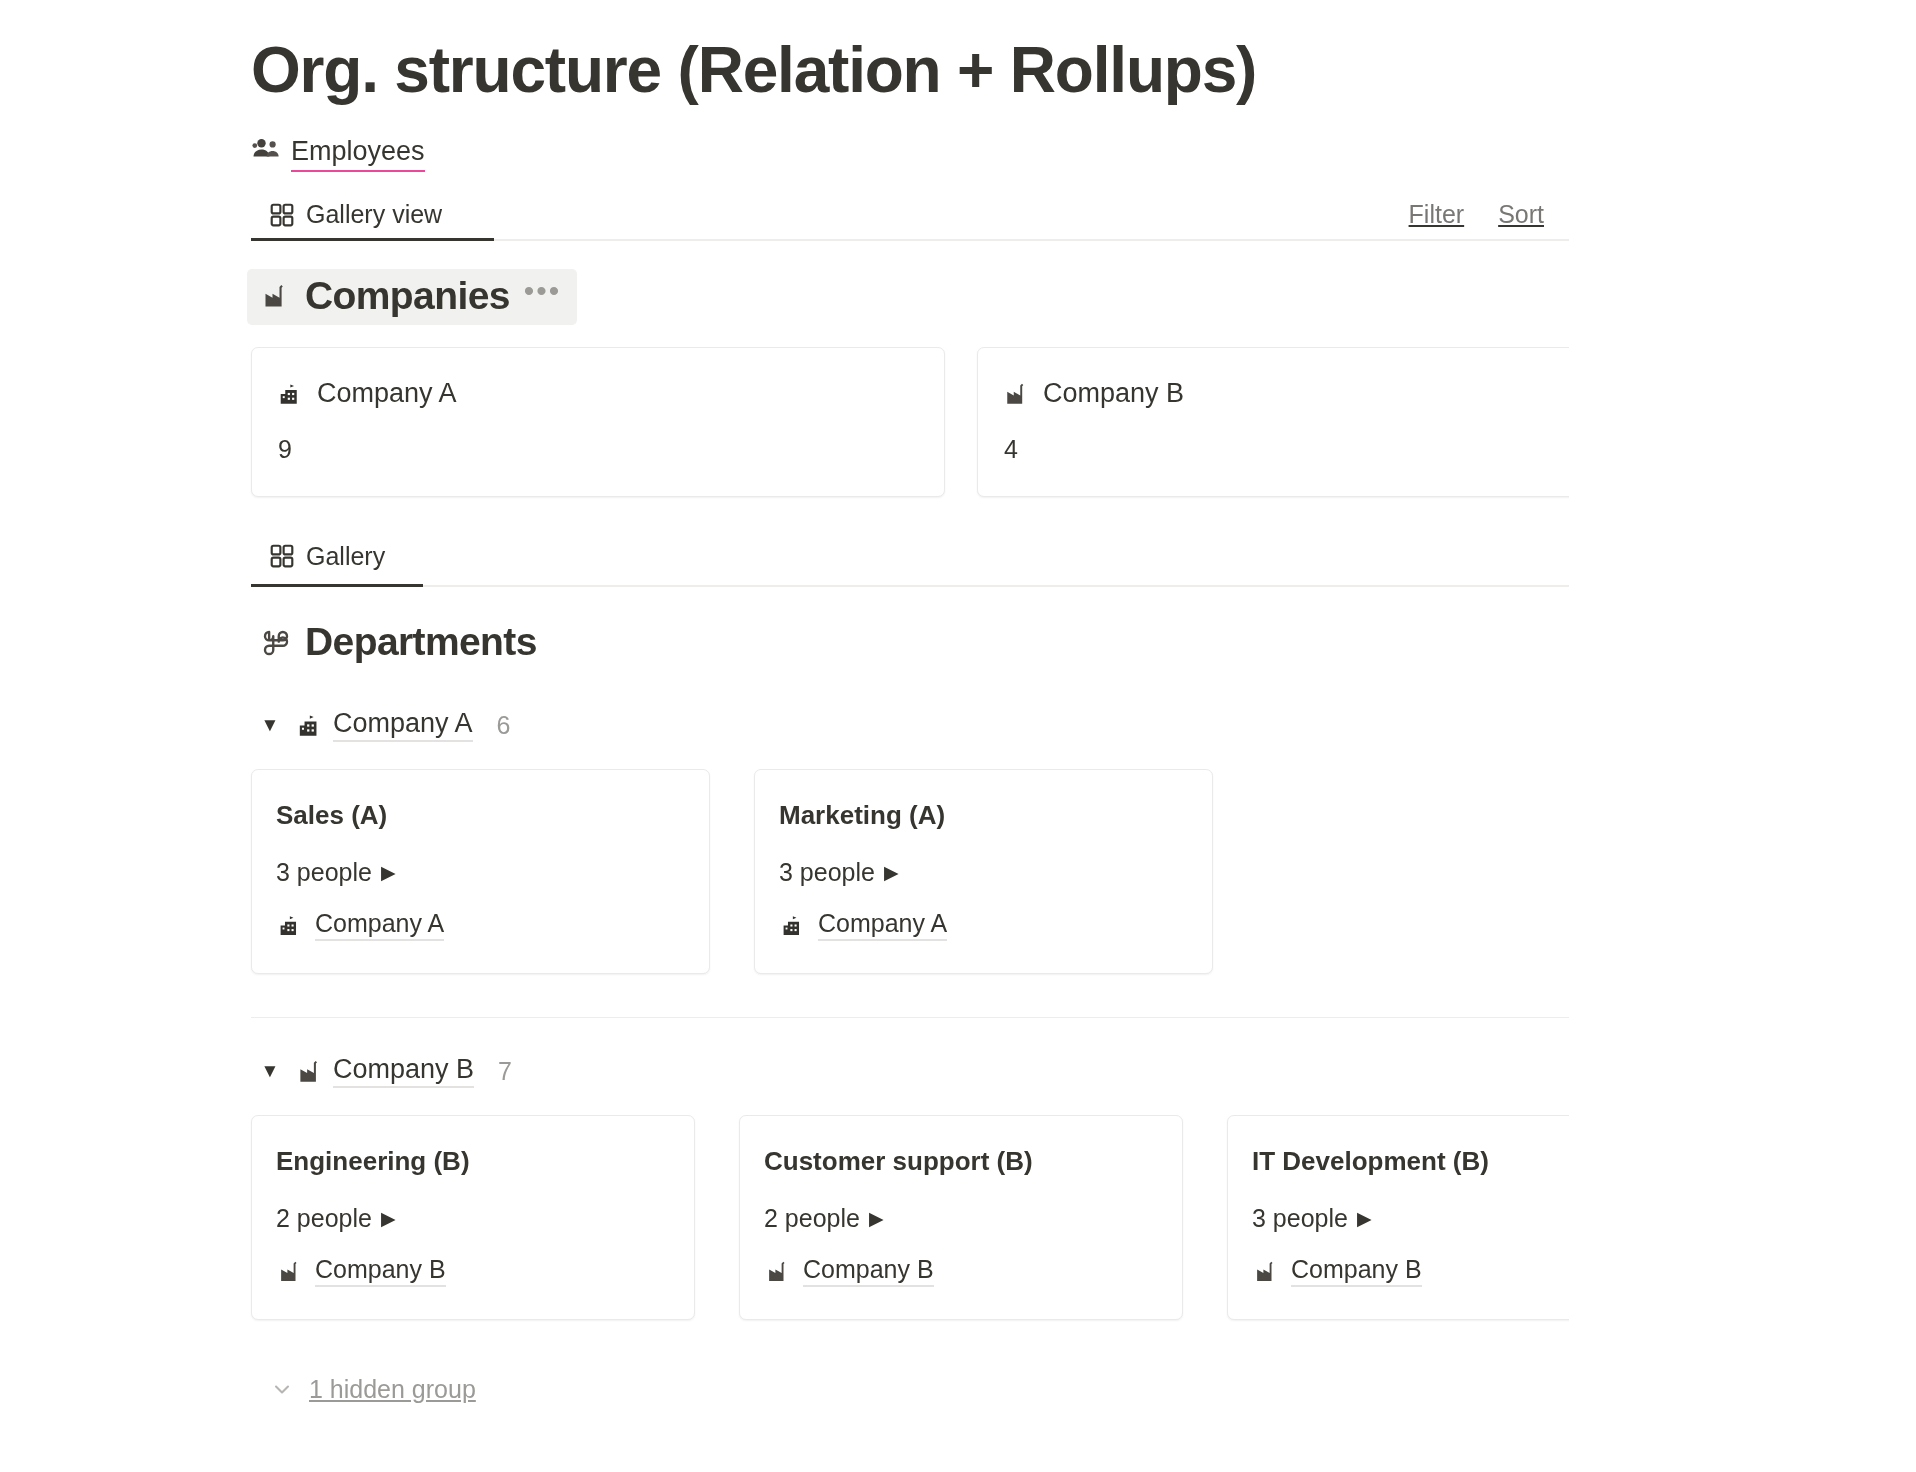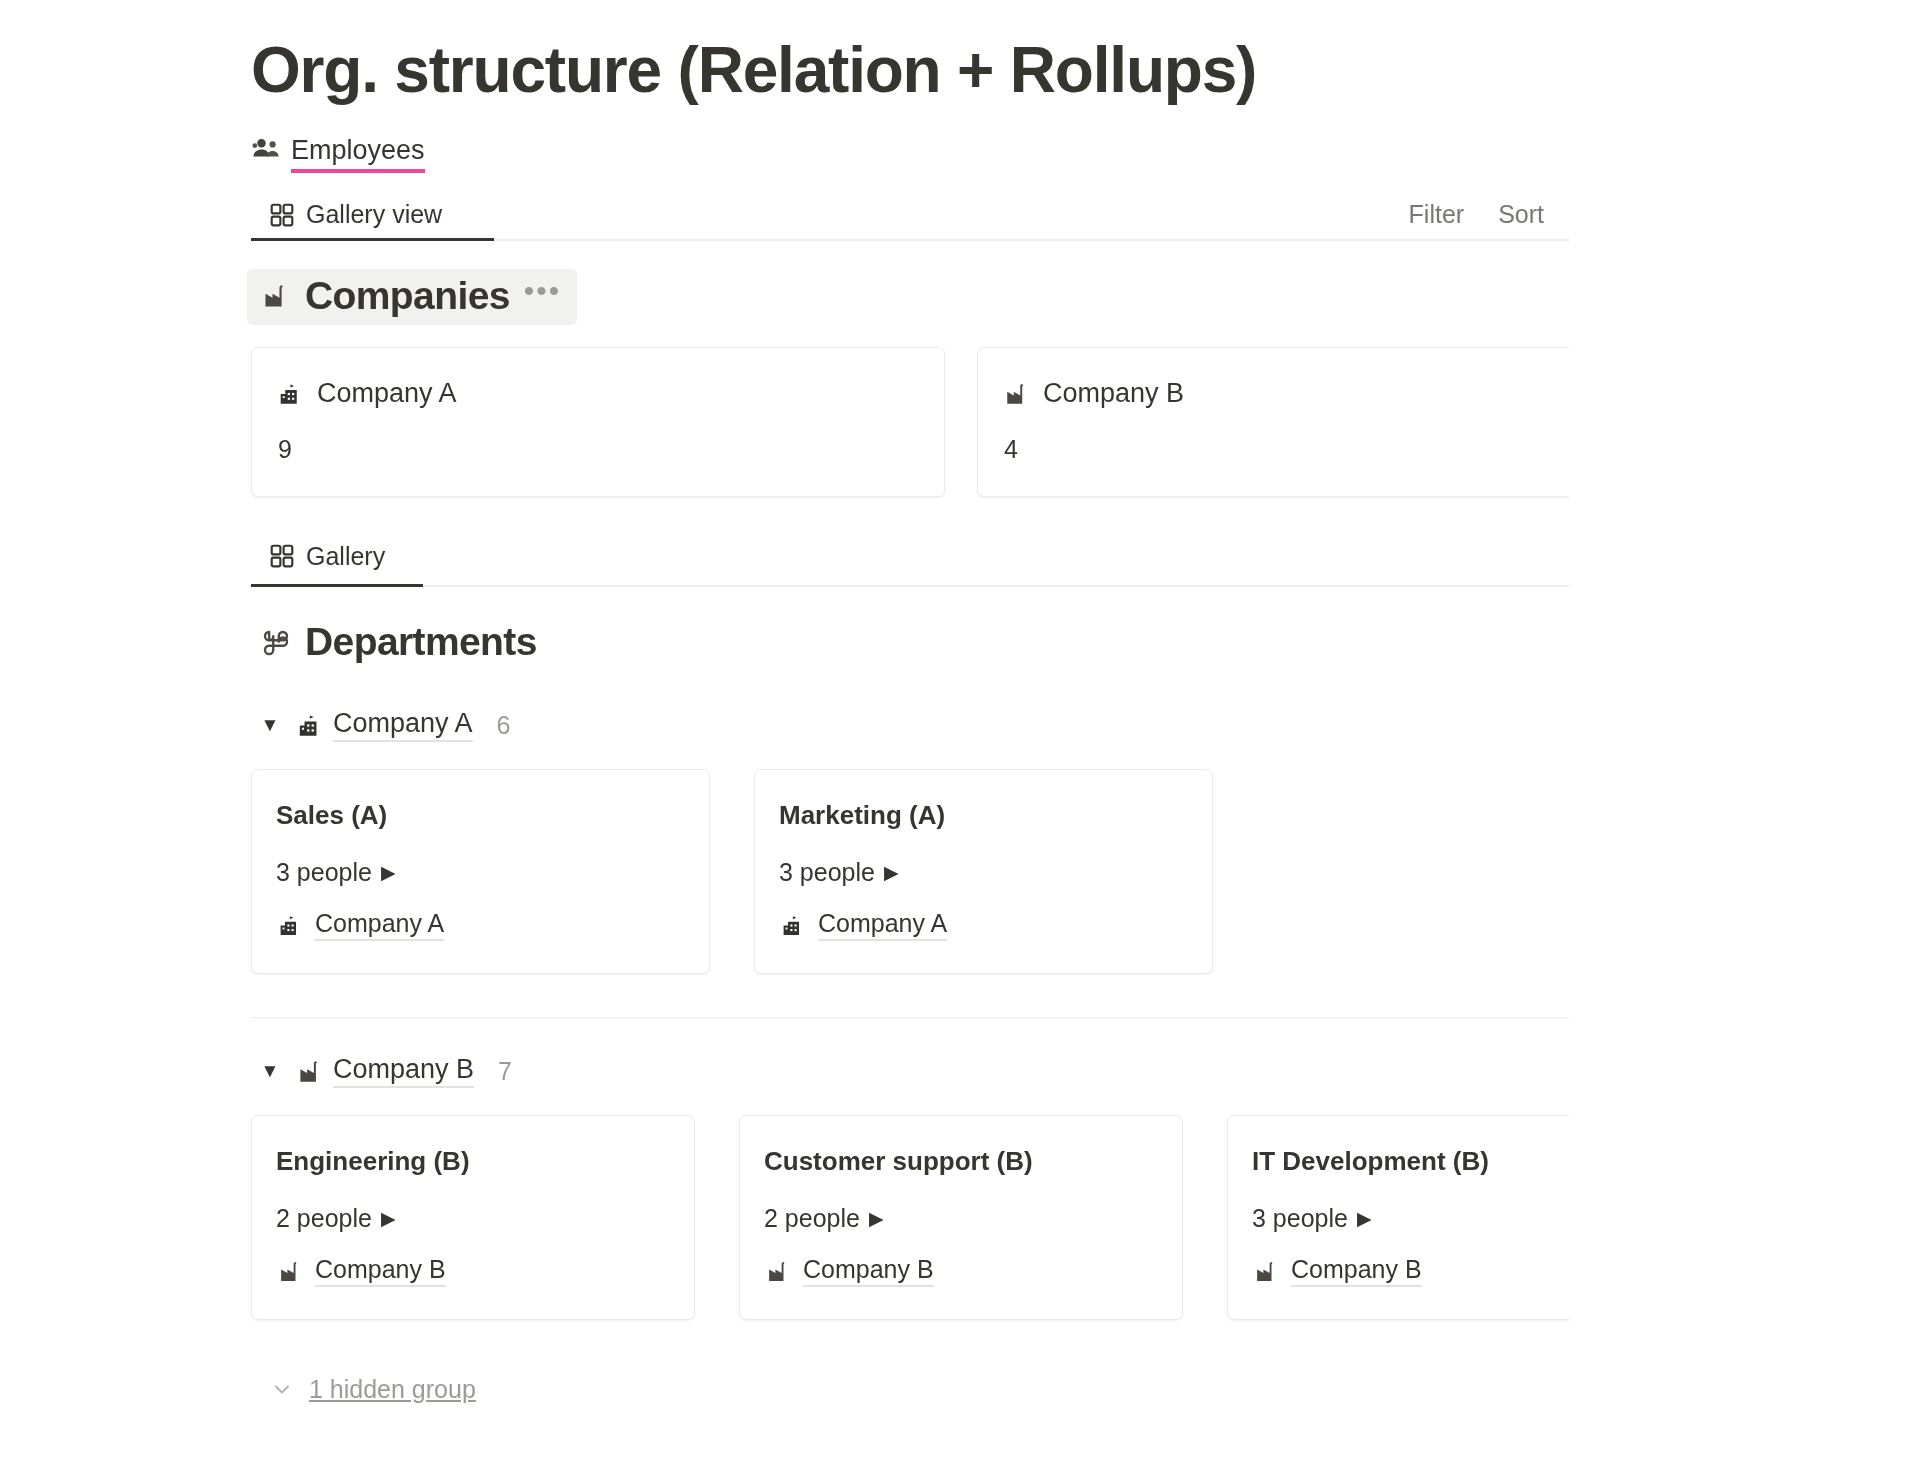--- a/index.html
+++ b/index.html
@@ -51,21 +51,21 @@
     display: inline-flex;
     align-items: center;
     justify-content: center;
     width: 30px;
     height: 26px;
   }
   .breadcrumb .bc-label {
     font-size: 27px;
     font-weight: 500;
     color: #37352f;
-    border-bottom: 4px solid #ec4899;
+    border-bottom: 2px solid #ec4899;
     line-height: 1.2;
     padding-bottom: 2px;
     margin-top: 12px;
   }
 
   
   .toolbar {
     position: relative;
     display: flex;
     align-items: center;
@@ -98,20 +98,21 @@
     height: 42px;
     font-size: 25px;
     color: #37352f;
   }
   .toolbar-actions {
     display: flex;
     align-items: center;
     gap: 26px;
     padding-right: 8px;
     height: 42px;
+    text-decoration: underline;
   }
   .toolbar-actions .tb-text {
     font-size: 25px;
     color: #787774;
     padding: 2px 4px;
   }
   .toolbar-actions .tb-icon {
     display: inline-flex;
     align-items: center;
     justify-content: center;

